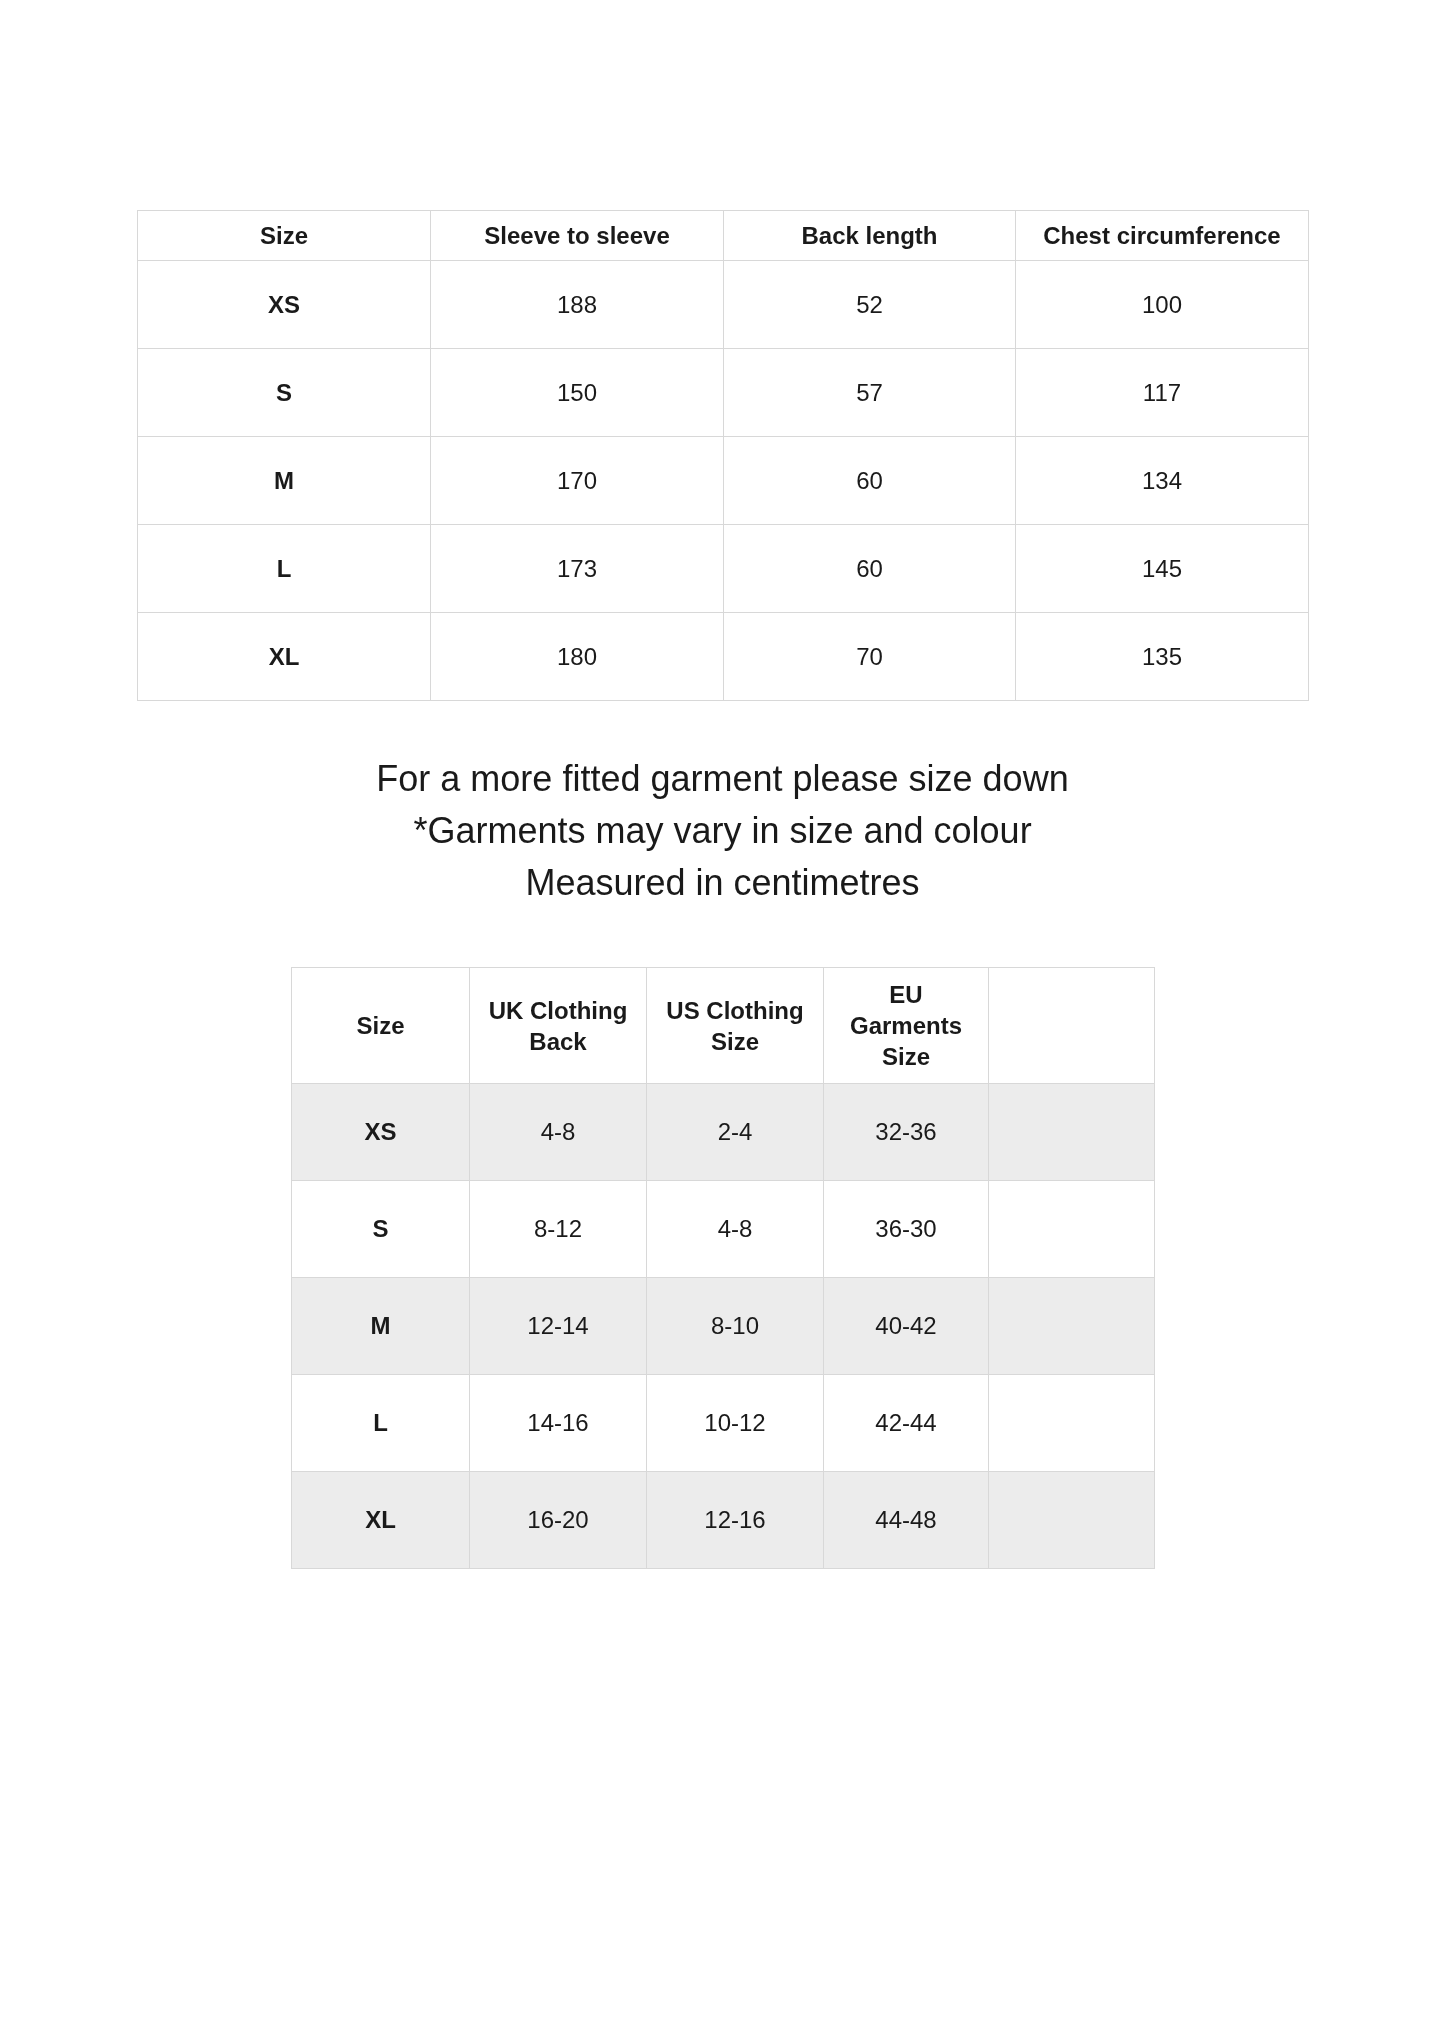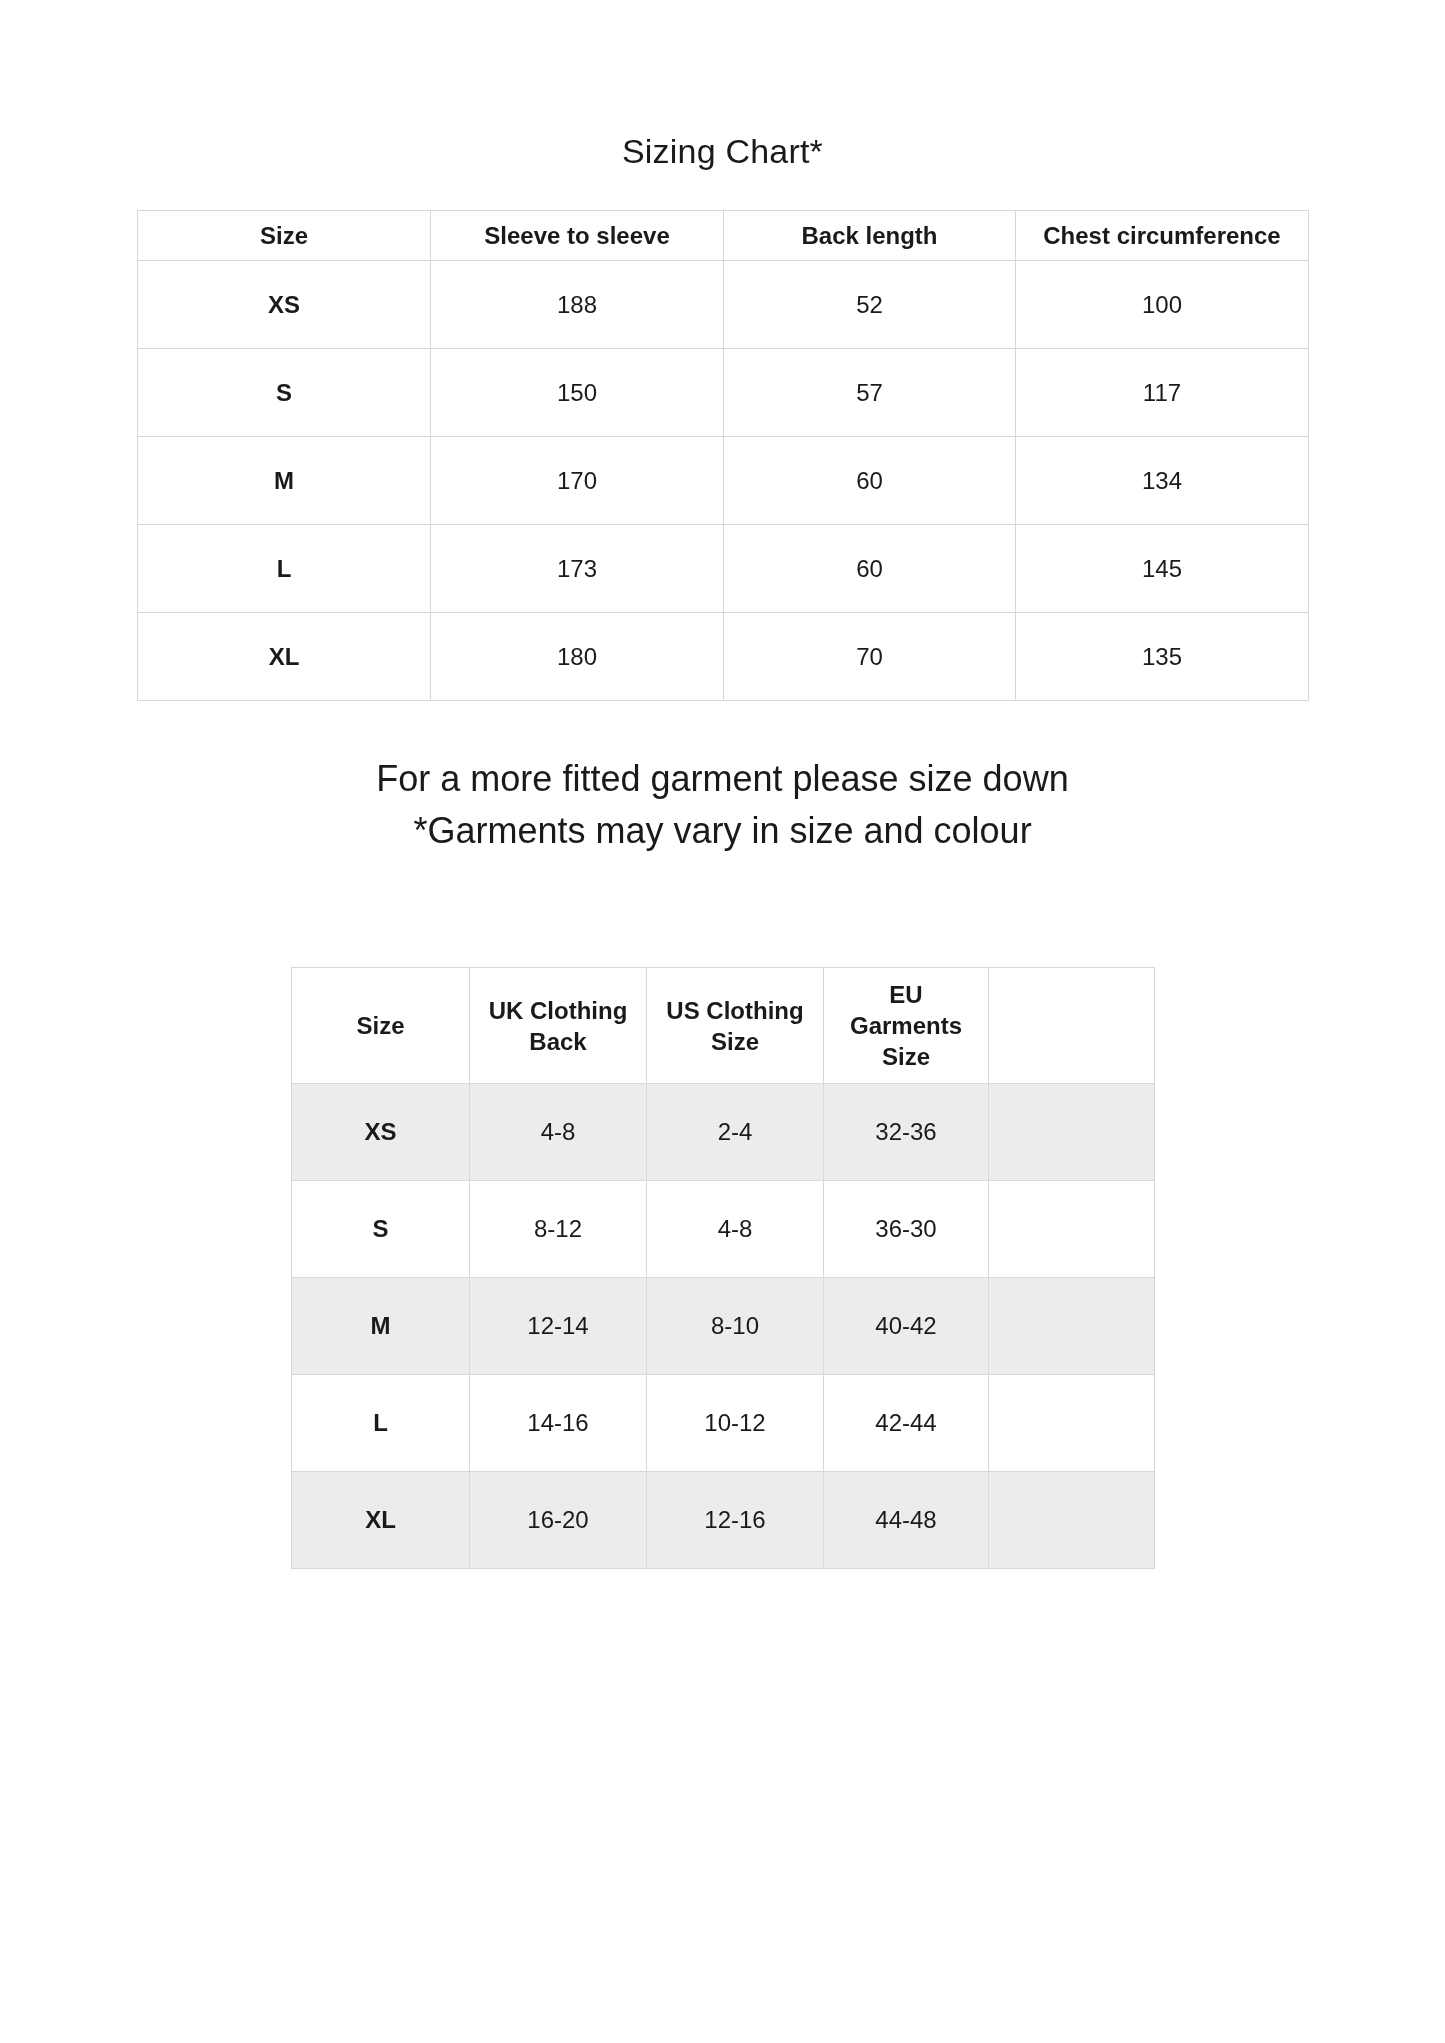--- a/index.html
+++ b/index.html
@@ -63,21 +63,20 @@
   .t2 thead tr { height: 116px; }
   .t2 tbody tr { height: 97px; }
   .t2 th { white-space: pre-line; line-height: 31px; }
   .t2 tbody tr.stripe { background: #ececec; }
 </style>
 </head>
 <body>
 
 <div class="page">
 
-  <div class="doc-title">Sizing Chart*</div>
 
   <table class="t1">
     <colgroup>
       <col style="width:293px">
         <col style="width:293px">
         <col style="width:292px">
         <col style="width:293px">
     </colgroup>
     <thead>
       <tr>
@@ -117,20 +116,21 @@
         <td>180</td>
         <td>70</td>
         <td>135</td>
       </tr>
     </tbody>
   </table>
 
   <div class="notes">
     <div>For a more fitted garment please size down</div>
     <div>*Garments may vary in size and colour</div>
+    <div>Measured in centimetres</div>
   </div>
 
   <table class="t2">
     <colgroup>
       <col style="width:178px">
         <col style="width:177px">
         <col style="width:177px">
         <col style="width:165px">
         <col style="width:166px">
     </colgroup>

